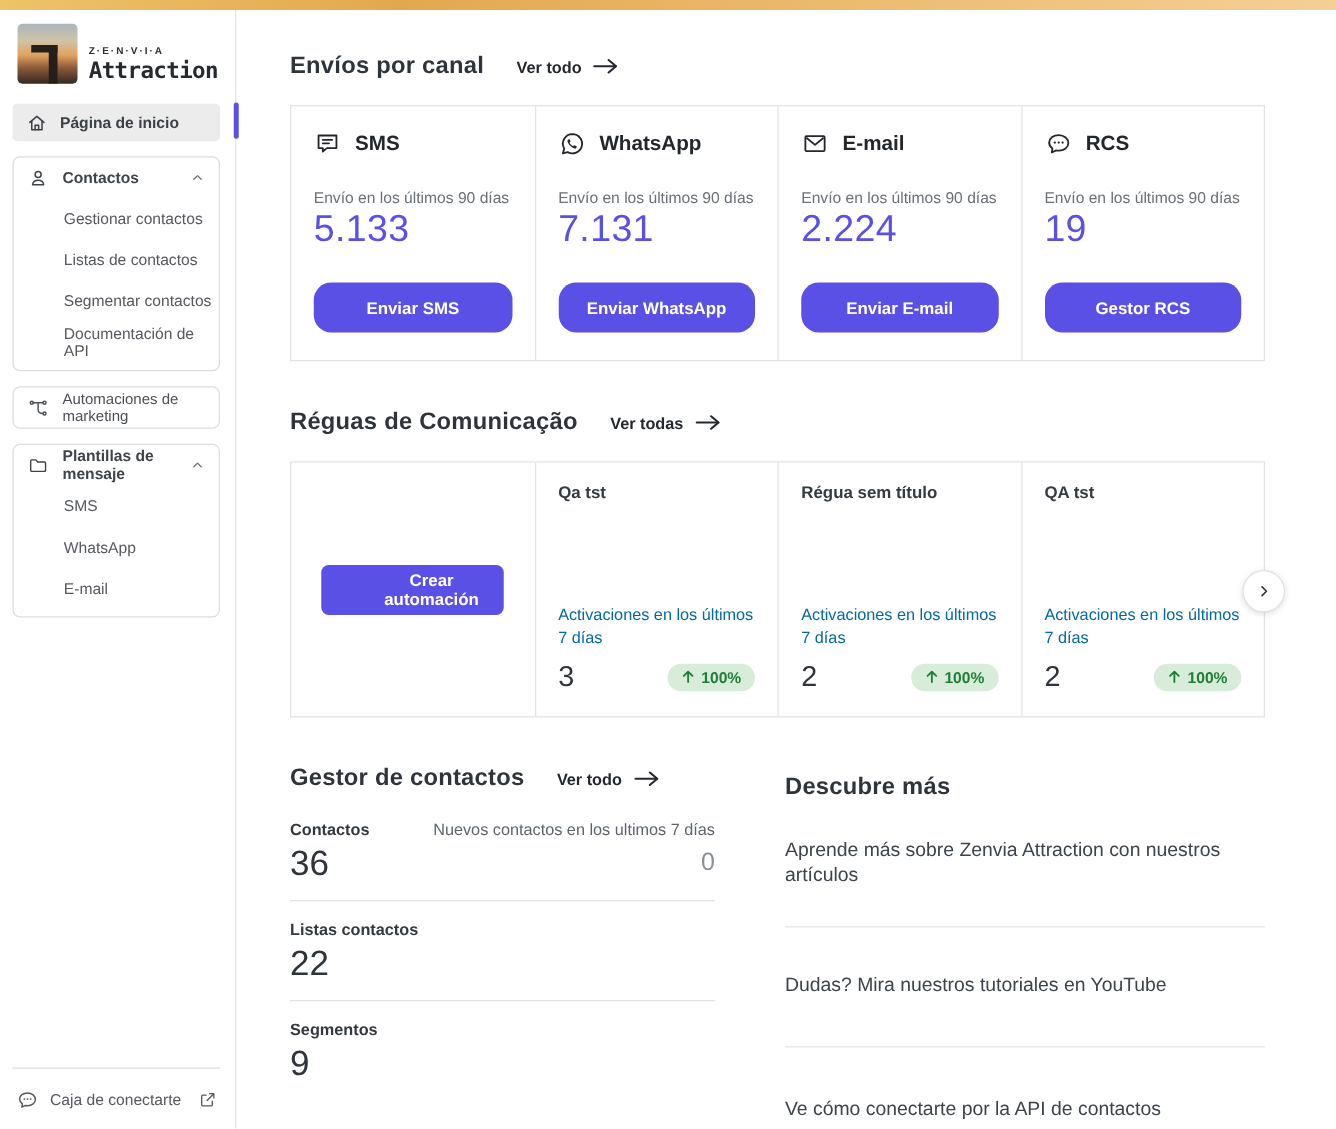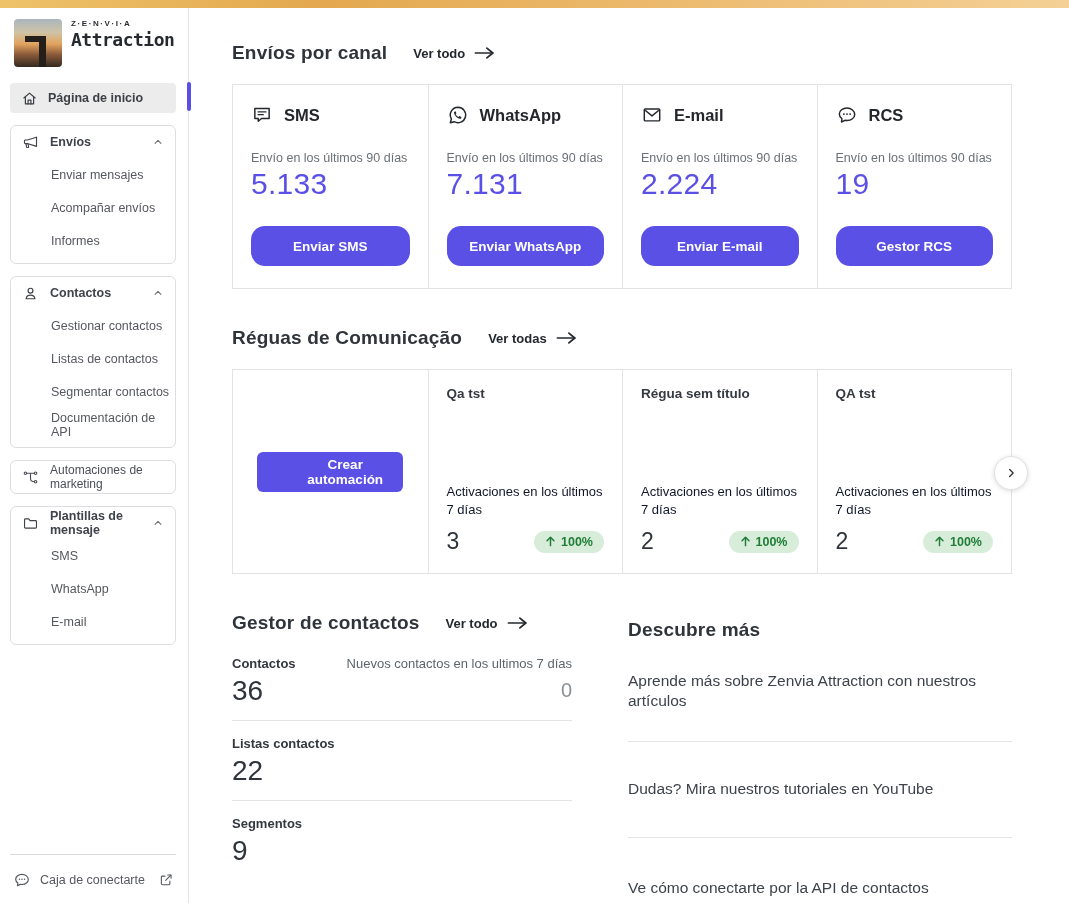--- a/index.html
+++ b/index.html
@@ -7,21 +7,21 @@
   body {
     width:1069px; height:903px; overflow:hidden;
     background:#ffffff; color:#33373d;
     font-family:"Liberation Sans", sans-serif;
   }
   .topbar { height:8px; background:linear-gradient(90deg,#eec369 0%,#e3a84f 30%,#ecba6e 62%,#f4d096 100%); }
   .shell { display:flex; height:895px; }
 
   
   .sidebar { width:189px; min-width:189px; border-right:1px solid #e3e4e6; position:relative; background:#fff; }
-  .logo { display:flex; align-items:flex-start; gap:9px; padding:11px 12px 0 14px; }
+  .logo { display:flex; align-items:flex-end; gap:9px; padding:11px 12px 0 14px; }
   .logo-img { width:48px; height:48px; border-radius:4px; position:relative; overflow:hidden; flex:0 0 auto;
     background:linear-gradient(180deg,#aab6be 0%,#cfc3a6 28%,#e2a35e 52%,#8a5a3a 74%,#33291f 100%); }
   .logo-img::before { content:""; position:absolute; left:22%; top:36%; width:44%; height:11%; background:#241f1b; }
   .logo-img::after  { content:""; position:absolute; left:52%; top:36%; width:14%; height:64%; background:#241f1b; }
   .logo-text { display:flex; flex-direction:column; }
   .brand-small { font-size:8px; letter-spacing:1.6px; font-weight:700; color:#2b2f33; }
   .brand-large { font-family:"DejaVu Sans Mono", monospace; font-size:18px; font-weight:700; color:#26292d; letter-spacing:-0.5px; margin-top:1px; }
 
   .nav-home { margin:16px 12px 0 10px; background:#ececec; border-radius:4px; height:30px;
     display:flex; align-items:center; gap:10px; padding:0 11px; font-size:12.5px; font-weight:700; color:#3c4046; cursor:pointer; }
@@ -58,21 +58,21 @@
   .btn { margin-top:25px; width:100%; height:40px; background:#5a50e6; color:#fff; border:none; border-radius:14px;
     font-size:13.5px; font-weight:700; font-family:inherit; cursor:pointer; }
 
   .rules-head { margin-top:38px; }
   .rules-row { margin-top:20px; display:grid; grid-template-columns:repeat(4,1fr); border:1px solid #e2e3e6; min-height:205px; position:relative; }
   .rule-create { display:flex; align-items:center; justify-content:center; }
   .btn-create { width:146px; height:40px; background:#5a50e6; color:#fff; border:none; border-radius:6px;
     font-size:13.5px; font-weight:700; font-family:inherit; cursor:pointer;padding-left:36px; }
   .rule-card { padding:16px 18px 18px; border-left:1px solid #e2e3e6; display:flex; flex-direction:column; justify-content:space-between; }
   .rule-title { font-size:13.5px; font-weight:600; color:#353a41; }
-  .rule-metric-label { font-size:13px; color:#0f172a; max-width:172px; line-height:1.4; }
+  .rule-metric-label { font-size:13px; color:#0369a1; max-width:172px; line-height:1.4; }
   .rule-stat { display:flex; align-items:center; justify-content:space-between; margin-top:9px; }
   .rule-num { font-size:23px; color:#2f343b; font-weight:500; }
   .badge { display:inline-flex; align-items:center; gap:5px; background:#d7edda; color:#1f7d36;
     font-size:12.5px; font-weight:600; border-radius:12px; padding:4px 11px; }
   .next-btn { position:absolute; right:-17px; top:86px; width:34px; height:34px; border-radius:50%;
     background:#fff; border:1px solid #e0e1e4; box-shadow:0 1px 5px rgba(0,0,0,0.14);
     display:flex; align-items:center; justify-content:center; color:#2f343b; cursor:pointer; z-index:2; }
 
   .bottom-grid { margin-top:38px; display:grid; grid-template-columns:340px 384px; column-gap:56px; }
   .stat-row { padding:15px 0 13px; border-bottom:1px solid #e3e4e7; display:flex; justify-content:space-between; }
@@ -109,39 +109,20 @@
         <svg width="17" height="17" viewBox="0 0 24 24" fill="none" stroke="currentColor" stroke-width="1.7" stroke-linecap="round" stroke-linejoin="round">
             <path d="M4 11.2L12 4.4l8 6.8"></path>
             <path d="M6.2 9.8v9.8h11.6V9.8"></path>
             <path d="M10 19.6v-5.2h4v5.2"></path>
           </svg>
       </span>
       <span>Página de inicio</span>
     </div>
     <div class="scroll-thumb"></div>
 
-    <div class="nav-group">
-      <div class="group-head">
-        <span class="icon">
-          <svg width="17" height="17" viewBox="0 0 24 24" fill="none" stroke="currentColor" stroke-width="1.6" stroke-linejoin="round">
-              <path d="M20.5 4.5l-13 4H4.8c-.7 0-1.3.6-1.3 1.3v2.4c0 .7.6 1.3 1.3 1.3h2.7l13 4z"></path>
-              <path d="M8.5 13.8l.8 4.2c.1.6-.3 1-.9 1h-1c-.5 0-.9-.4-1-.9l-.7-4"></path>
-            </svg>
-        </span>
-        <span>Envíos</span>
-        <span class="chev icon">
-          <svg width="14" height="14" viewBox="0 0 24 24" fill="none" stroke="currentColor" stroke-width="1.8" stroke-linecap="round" stroke-linejoin="round">
-              <path d="M7 14.4l5-5 5 5"></path>
-            </svg>
-        </span>
-      </div>
-      <div class="sub-item">Enviar mensajes</div>
-      <div class="sub-item">Acompañar envíos</div>
-      <div class="sub-item">Informes</div>
-    </div>
 
     <div class="nav-group">
       <div class="group-head">
         <span class="icon">
           <svg width="17" height="17" viewBox="0 0 24 24" fill="none" stroke="currentColor" stroke-width="1.7" stroke-linecap="round" stroke-linejoin="round">
               <circle cx="12" cy="8" r="3.4"></circle>
               <path d="M5.8 19.4c.4-3.2 2.9-5 6.2-5s5.8 1.8 6.2 5z"></path>
             </svg>
         </span>
         <span>Contactos</span>

